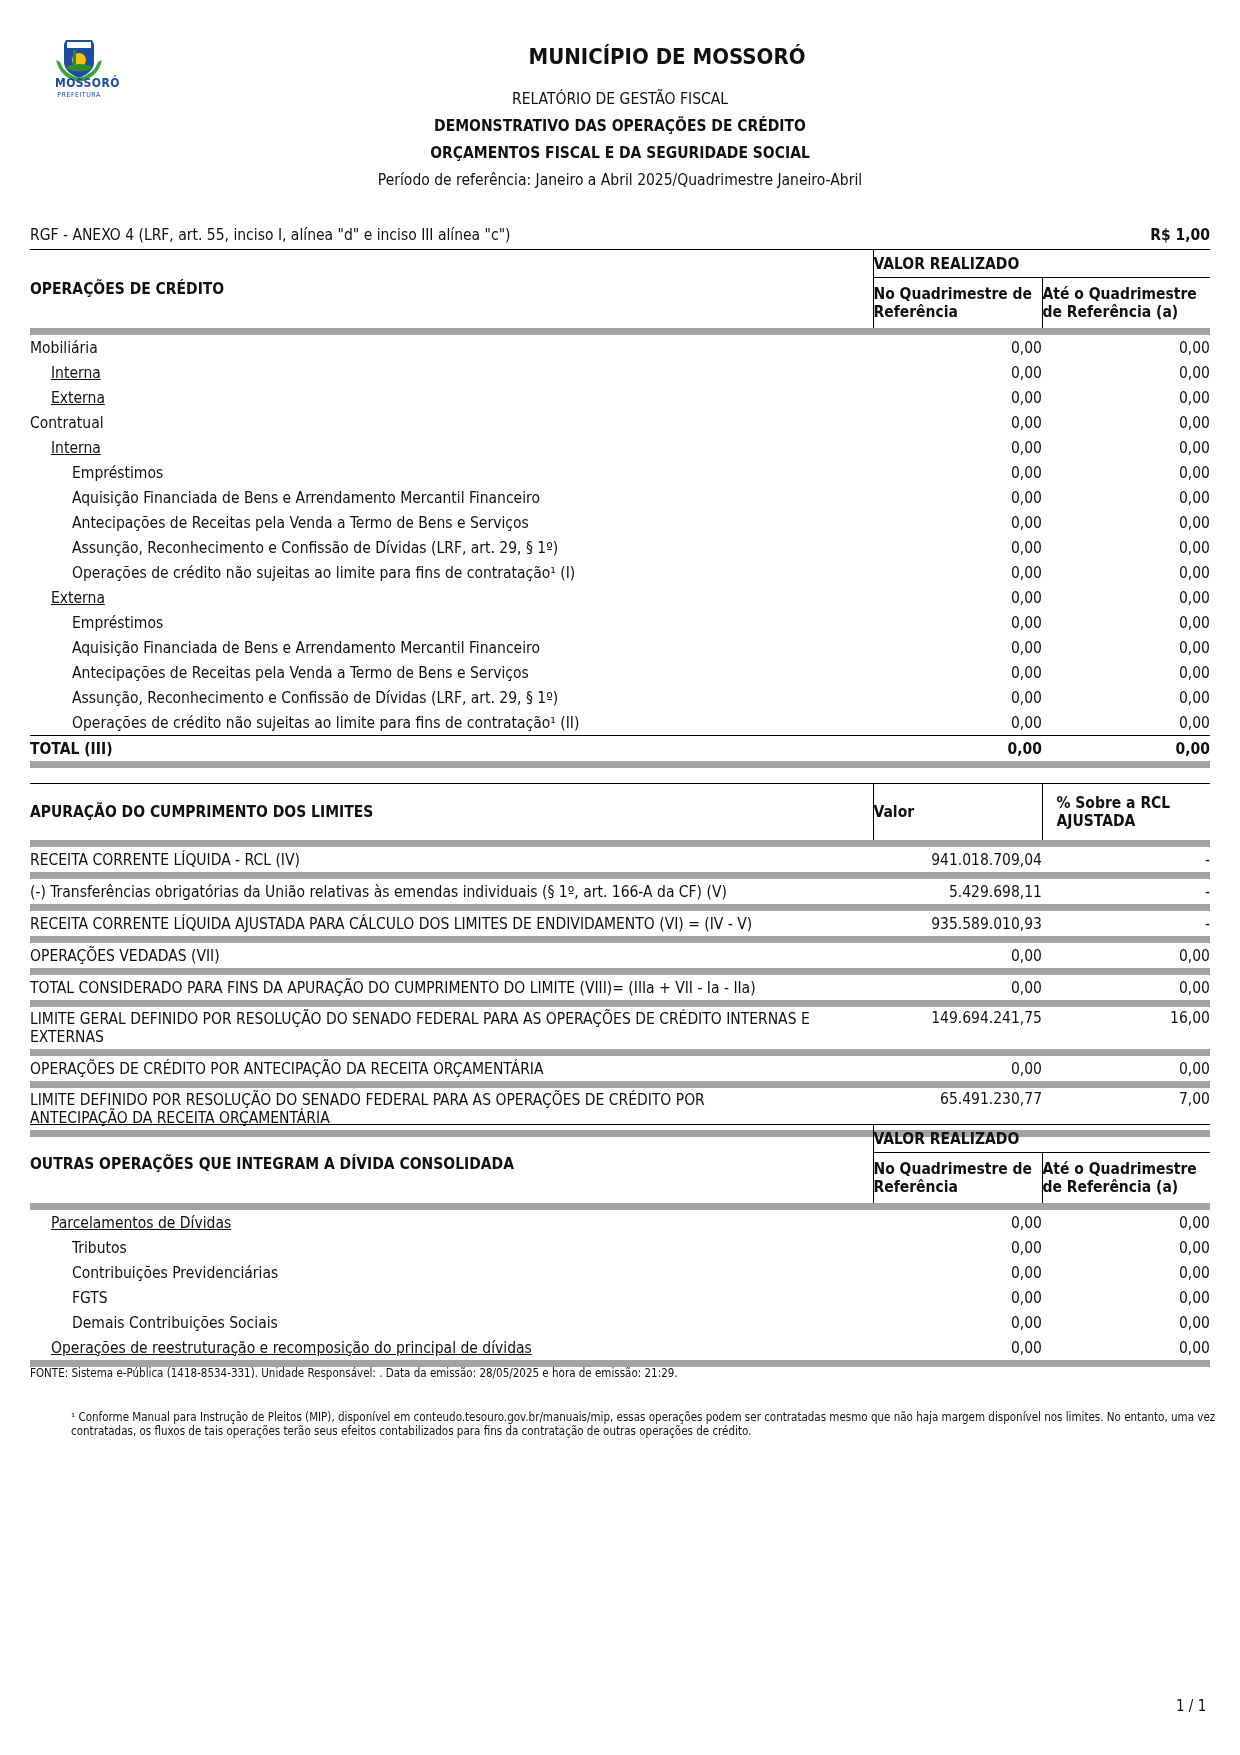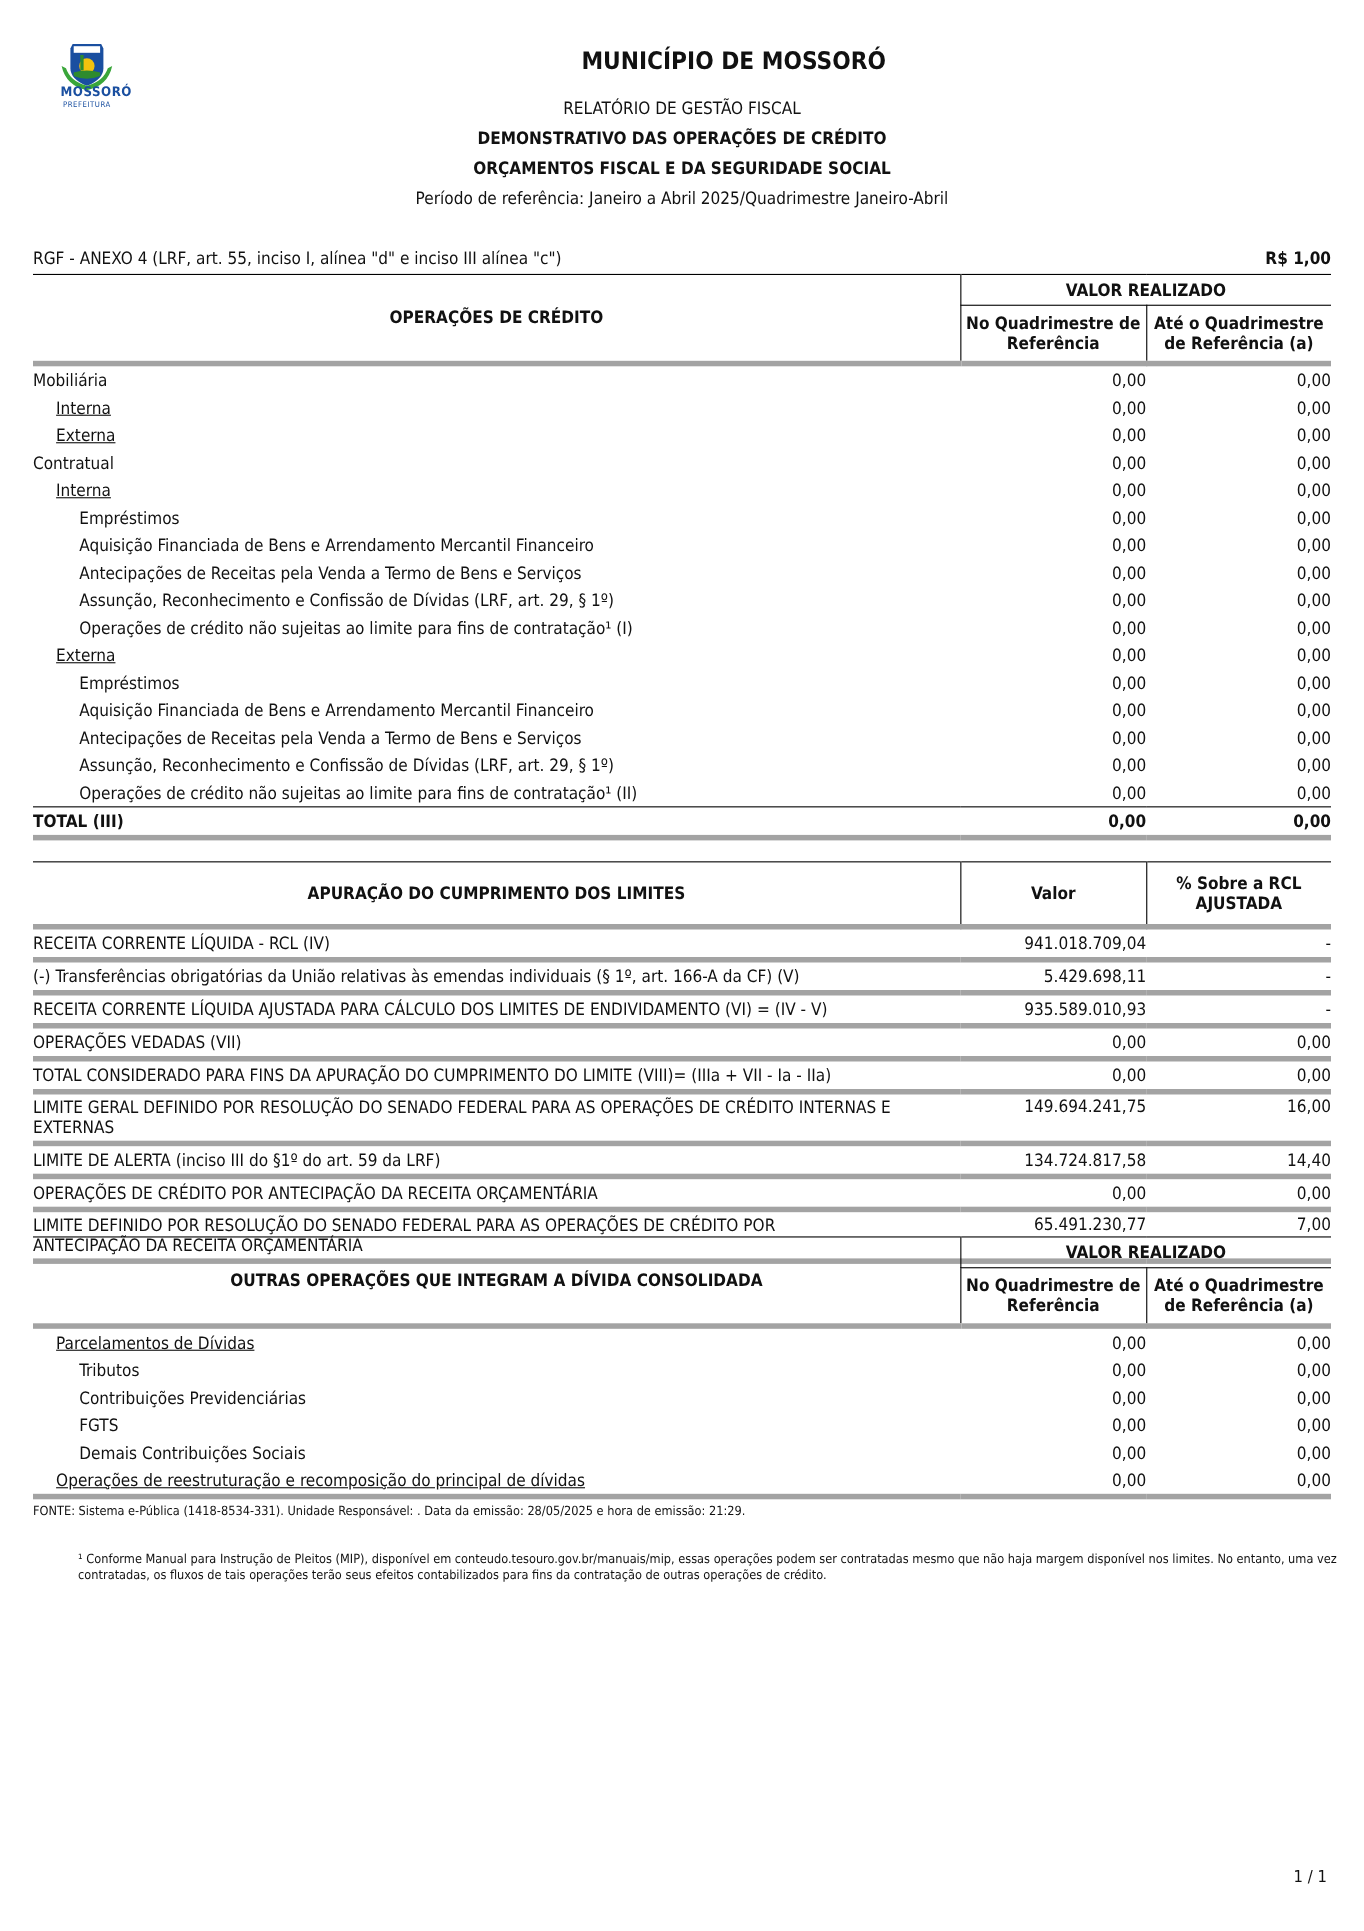--- a/index.html
+++ b/index.html
@@ -15,27 +15,27 @@
   .h-l2 { top: 117px; font-size: 15.5px; font-weight: bold; }
   .h-l3 { top: 144px; font-size: 15.5px; font-weight: bold; }
   .h-l4 { top: 171px; font-size: 15.5px; }
 
   .annex { position: absolute; left: 30px; top: 226px; width: 1180px; height: 22px; }
   .annex .left { position: absolute; left: 0; top: 0; }
   .annex .right { position: absolute; right: 0; top: 0; font-weight: bold; }
 
   table { border-collapse: collapse; position: absolute; left: 30px; width: 1180px; table-layout: fixed; }
   td, th { padding: 0 0; height: 25px; line-height: 18px; vertical-align: middle; white-space: nowrap; }
-  th { font-weight: bold; text-align: center; }
+  th { font-weight: bold; text-align: left; }
   .num { text-align: right; }
   .c1 { width: 843px; }
   .c2 { width: 169px; }
   .c3 { width: 168px; }
   .bt { border-top: 1px solid #000; }
-  .bb { border-bottom: 5px solid #a3a3a3; }
+  .bb { border-bottom: 7px solid #a3a3a3; }
   .bl { border-left: 1px solid #000; }
   .ind1 { padding-left: 21px; text-decoration: underline; }
   .ind2 { padding-left: 42px; }
   .bold { font-weight: bold; }
   .wrap { white-space: normal; }
 
   #t1 { top: 249px; }
   #t2 { top: 783px; }
   #t3 { top: 1124px; }
 
@@ -213,25 +213,20 @@
         <td>TOTAL CONSIDERADO PARA FINS DA APURAÇÃO DO CUMPRIMENTO DO LIMITE (VIII)= (IIIa + VII - Ia - IIa)</td>
         <td class="num">0,00</td>
         <td class="num">0,00</td>
       </tr>
     <tr class="bb">
         <td class="wrap" style="height:42px;padding-right:8px;">LIMITE GERAL DEFINIDO POR RESOLUÇÃO DO SENADO FEDERAL PARA AS OPERAÇÕES DE CRÉDITO INTERNAS E EXTERNAS</td>
         <td class="num" style="vertical-align:top;padding-top:2px;">149.694.241,75</td>
         <td class="num" style="vertical-align:top;padding-top:2px;">16,00</td>
       </tr>
     <tr class="bb">
-        <td>LIMITE DE ALERTA (inciso III do §1º do art. 59 da LRF)</td>
-        <td class="num">134.724.817,58</td>
-        <td class="num">14,40</td>
-      </tr>
-    <tr class="bb">
         <td>OPERAÇÕES DE CRÉDITO POR ANTECIPAÇÃO DA RECEITA ORÇAMENTÁRIA</td>
         <td class="num">0,00</td>
         <td class="num">0,00</td>
       </tr>
     <tr class="bb">
         <td class="wrap" style="height:42px;padding-right:80px;">LIMITE DEFINIDO POR RESOLUÇÃO DO SENADO FEDERAL PARA AS OPERAÇÕES DE CRÉDITO POR ANTECIPAÇÃO DA RECEITA ORÇAMENTÁRIA</td>
         <td class="num" style="vertical-align:top;padding-top:2px;">65.491.230,77</td>
         <td class="num" style="vertical-align:top;padding-top:2px;margin-top:16px;">7,00</td>
       </tr>
   </tbody>

